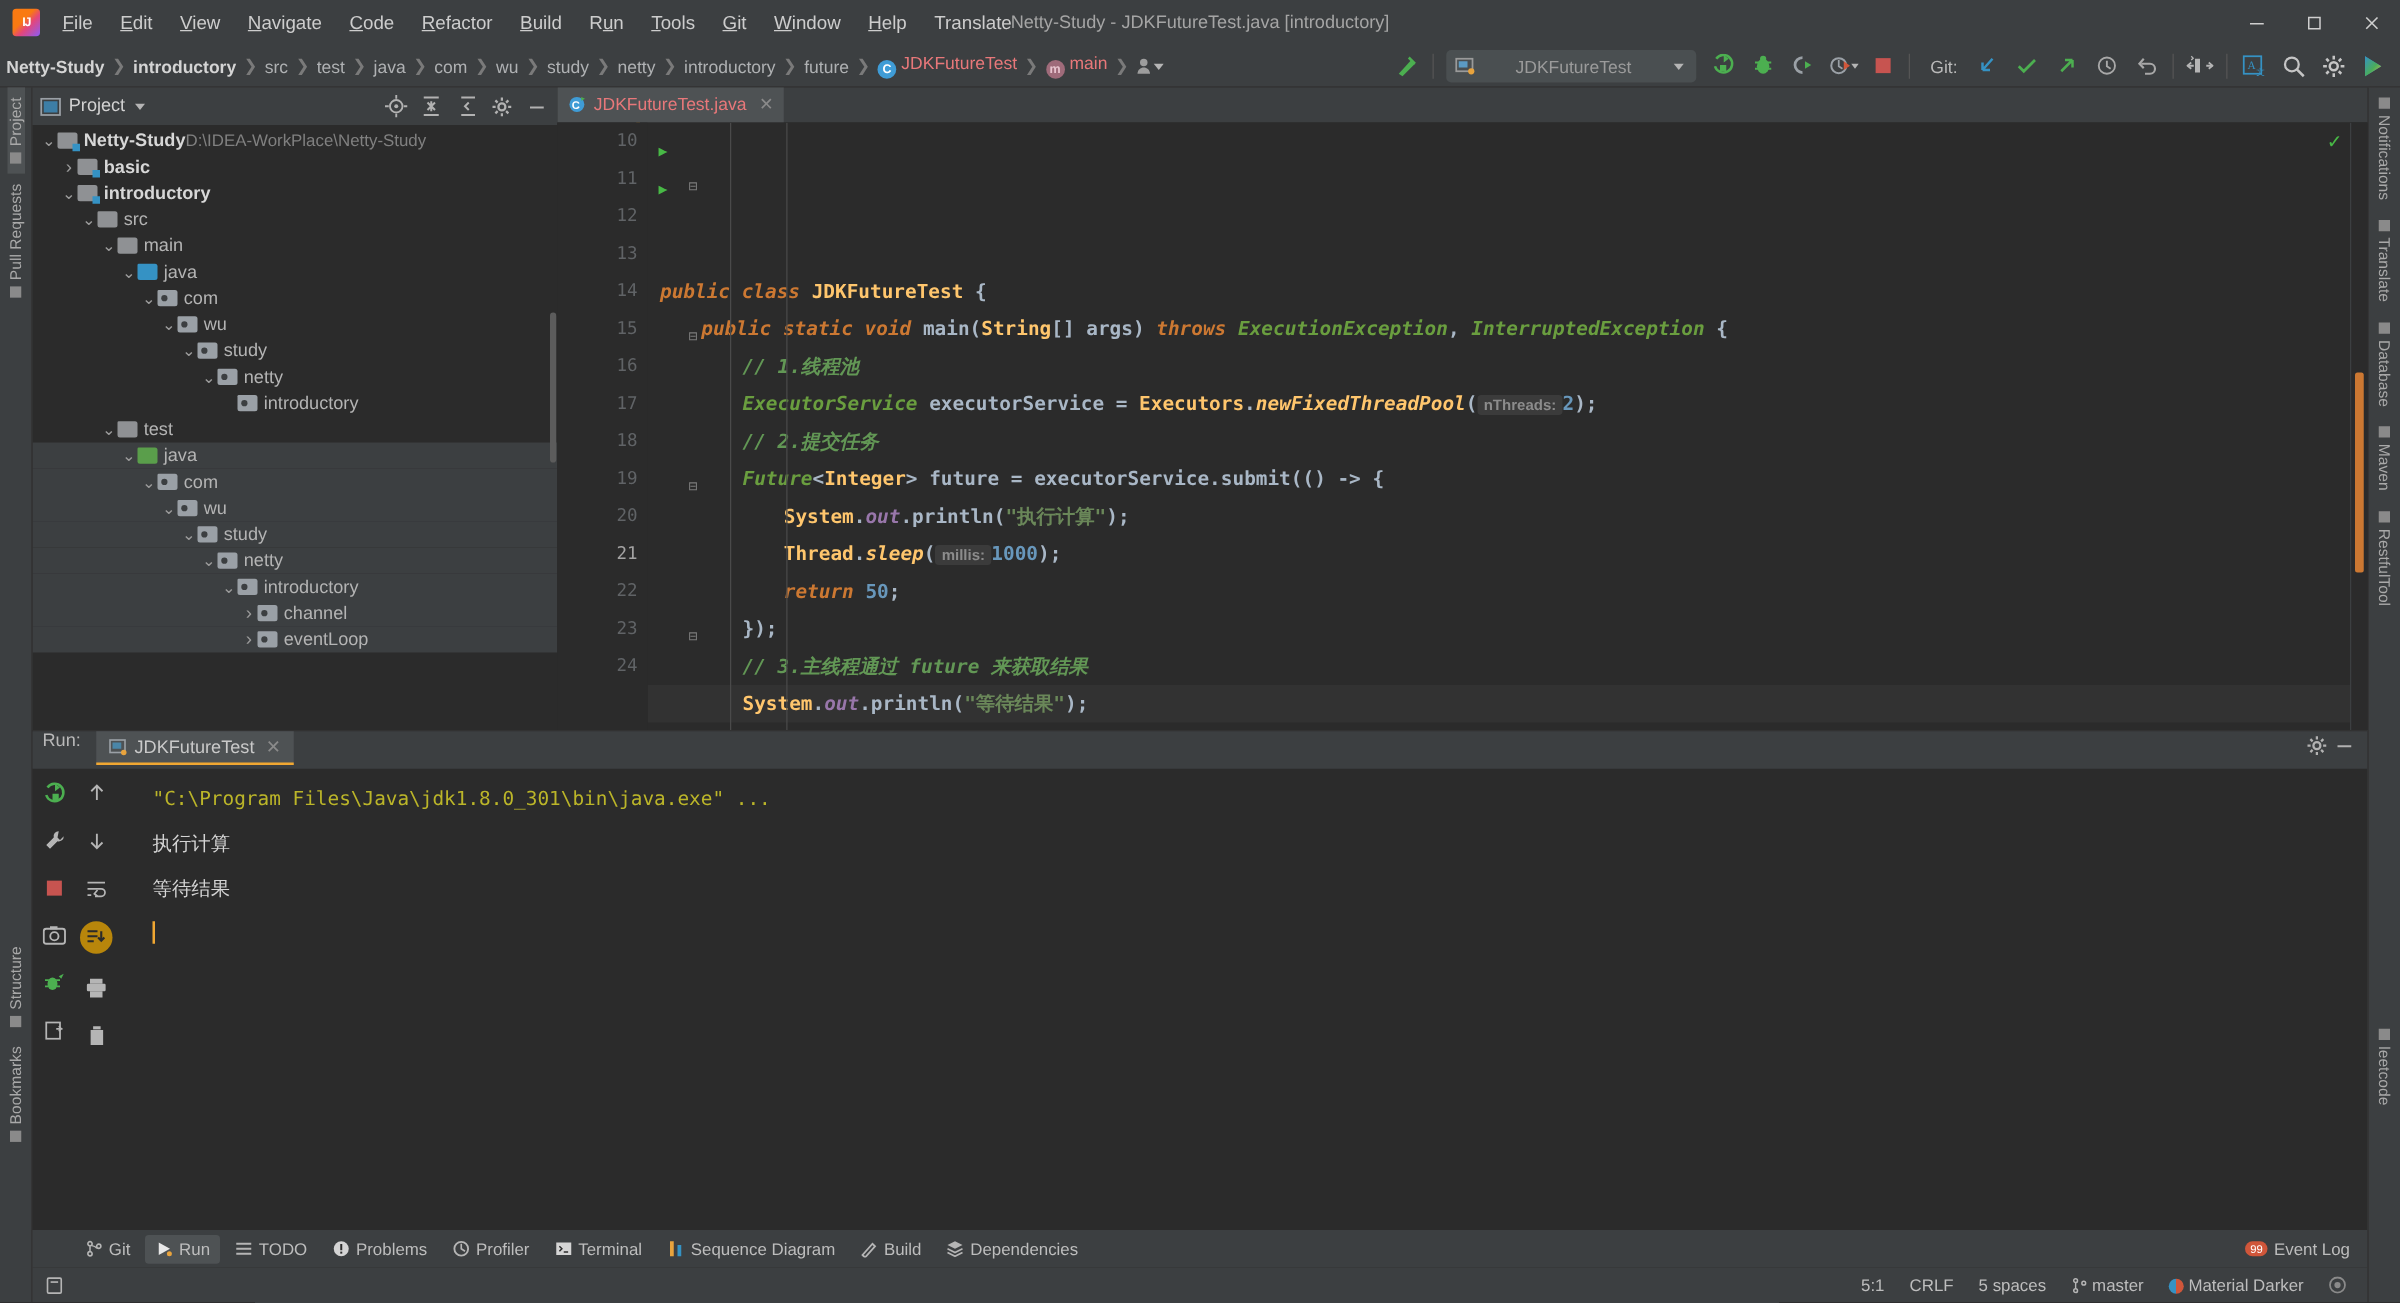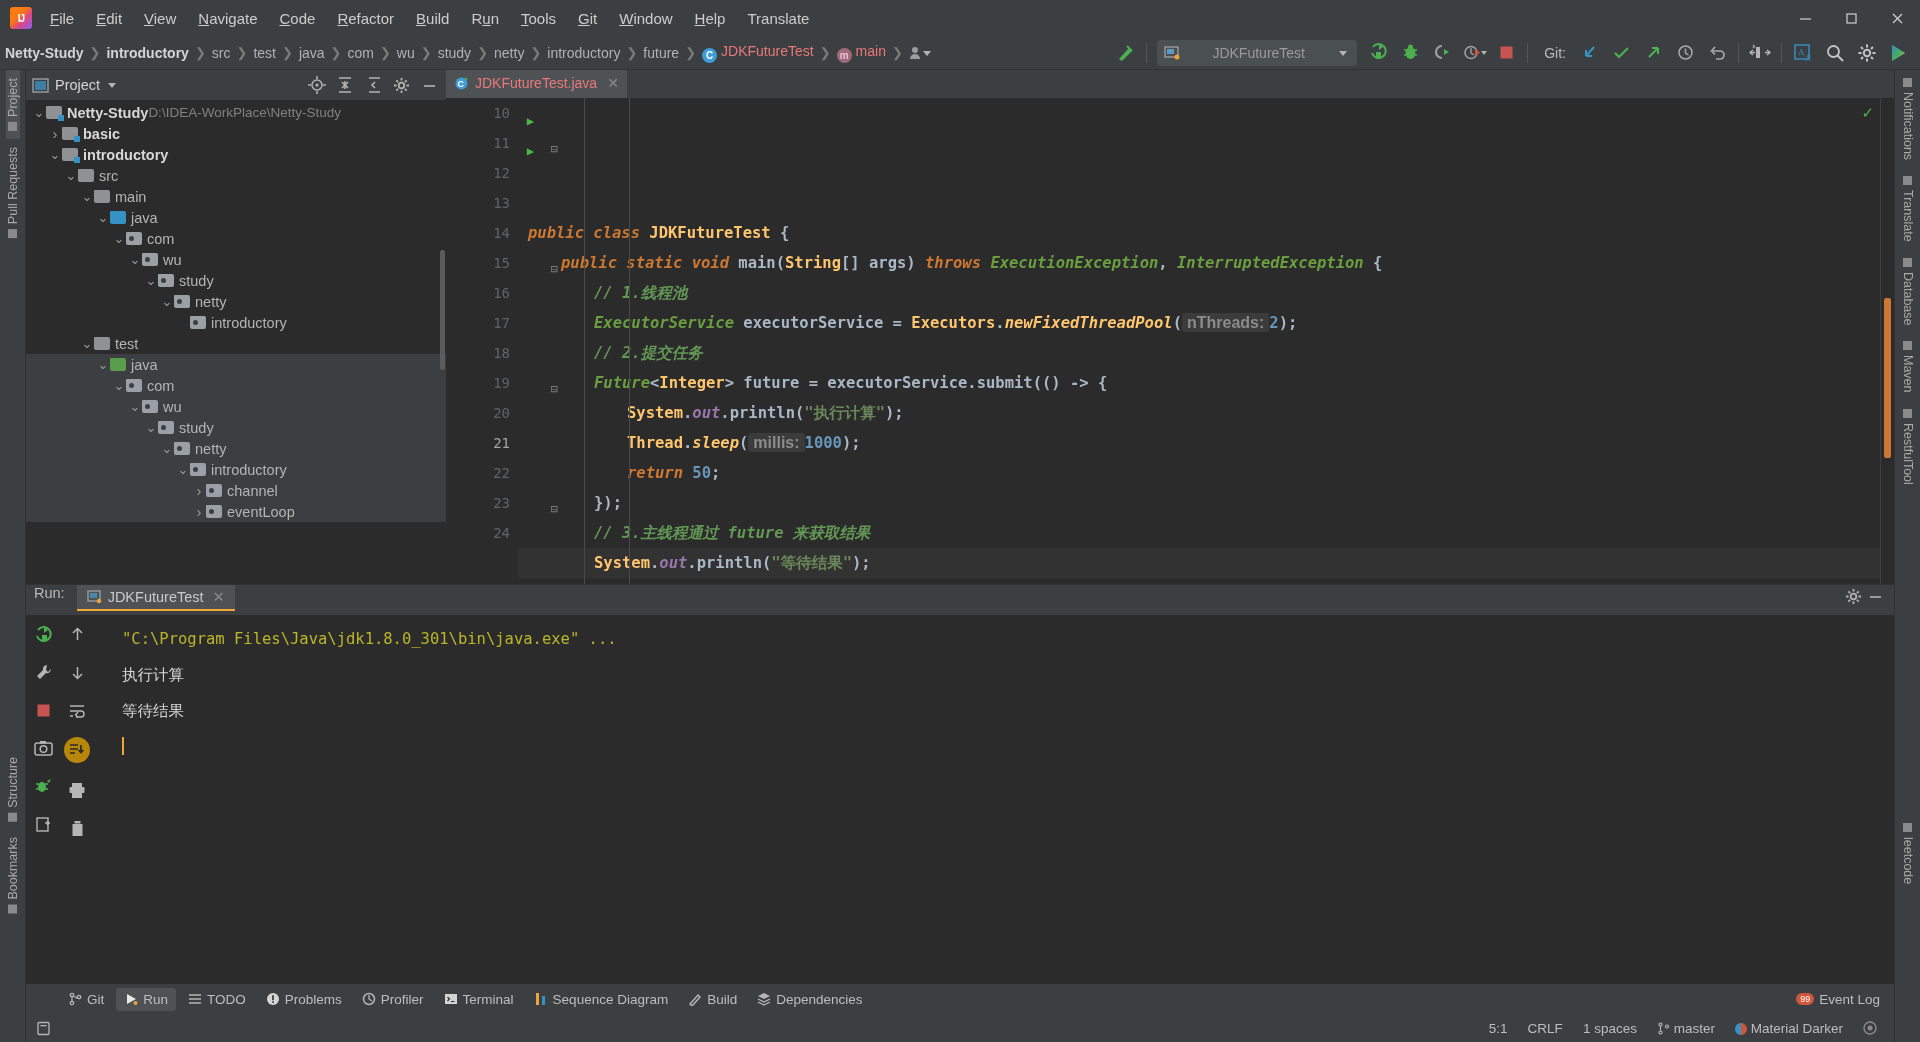--- a/index.html
+++ b/index.html
@@ -143,21 +143,21 @@
   .k  { color: #cc7832; font-style: italic; }
   .cls{ color: #ffc66d; }
   .typ{ color: #6a9e3f; font-style: italic; }
   .fld{ color: #9876aa; font-style: italic; }
   .mtd{ color: #a9b7c6; }
   .str{ color: #6a8759; }
   .num{ color: #6897bb; }
   .cm { color: #629755; font-style: italic; }
   .stat{ color: #ffc66d; font-style: italic; }
   .hint {
-    background: #3b3b3b; color: #8c8c8c; font-size: 16px; padding: 1px 5px;
+    background: #3b3b3b; color: #8c8c8c; font-size: 12px; padding: 1px 5px;
     border-radius: 3px; font-style: normal; font-family: "Liberation Sans", sans-serif; margin-top: 22px;
   }
   .left-stripe { position: absolute; left: 63px; top: 0; bottom: 0; width: 3px; background: #9b7232; }
   .ind-guide { position: absolute; top: 0; bottom: 0; width: 1px; background: #4a4a4a; }
   .errbar {
     position: absolute; right: 0; top: 0; bottom: 0; width: 14px; background: #2b2b2b;
     border-left: 1px solid #3c3f41;
   }
   .errbar .mark { position: absolute; right: 3px; width: 7px; height: 160px; background: #cc7832; border-radius: 2px; }
   .check-ok { position: absolute; right: 20px; top: 6px; color: #48b946; font-size: 15px; }
@@ -212,20 +212,21 @@
       <div class="menu-item"><u>C</u>ode</div>
       <div class="menu-item"><u>R</u>efactor</div>
       <div class="menu-item"><u>B</u>uild</div>
       <div class="menu-item">R<u>u</u>n</div>
       <div class="menu-item"><u>T</u>ools</div>
       <div class="menu-item"><u>G</u>it</div>
       <div class="menu-item"><u>W</u>indow</div>
       <div class="menu-item"><u>H</u>elp</div>
       <div class="menu-item">Translate</div>
     </div>
+    <div class="win-title">Netty-Study - JDKFutureTest.java [introductory]</div>
     <div class="win-ctrls">
       <div class="win-btn">
         <svg width="13" height="13" viewBox="0 0 13 13">
             <line x1="1" y1="7" x2="12" y2="7" stroke="#cfcfcf" stroke-width="1.2"></line>
           </svg>
       </div>
       <div class="win-btn">
         <svg width="13" height="13" viewBox="0 0 13 13">
             <rect x="2" y="2" width="9" height="9" fill="none" stroke="#cfcfcf" stroke-width="1.2"></rect>
           </svg>
@@ -811,21 +812,21 @@
       </div>
 
       <div class="statusbar">
         <svg width="15" height="15" viewBox="0 0 15 15">
             <rect x="2" y="1.5" width="11" height="12" rx="1" fill="none" stroke="#b5b5b5" stroke-width="1.3"></rect>
             <rect x="4.5" y="4" width="6" height="1.3" fill="#b5b5b5"></rect>
           </svg>
         <span class="spacer"></span>
         <span class="sb-item">5:1</span>
         <span class="sb-item">CRLF</span>
-        <span class="sb-item">1 spaces</span>
+        <span class="sb-item">5 spaces</span>
         <span class="sb-item">
           <svg width="13" height="13" viewBox="0 0 13 13" style="display:inline-block;vertical-align:-2px">
               <circle cx="3.5" cy="2.5" r="1.5" fill="none" stroke="#b5b5b5" stroke-width="1.2"></circle>
               <circle cx="3.5" cy="10.5" r="1.5" fill="none" stroke="#b5b5b5" stroke-width="1.2"></circle>
               <circle cx="10" cy="4.5" r="1.5" fill="none" stroke="#b5b5b5" stroke-width="1.2"></circle>
               <path d="M3.5 4v5" stroke="#b5b5b5" stroke-width="1.1"></path>
             </svg>
           <span>master</span>
         </span>
         <span class="sb-item">

